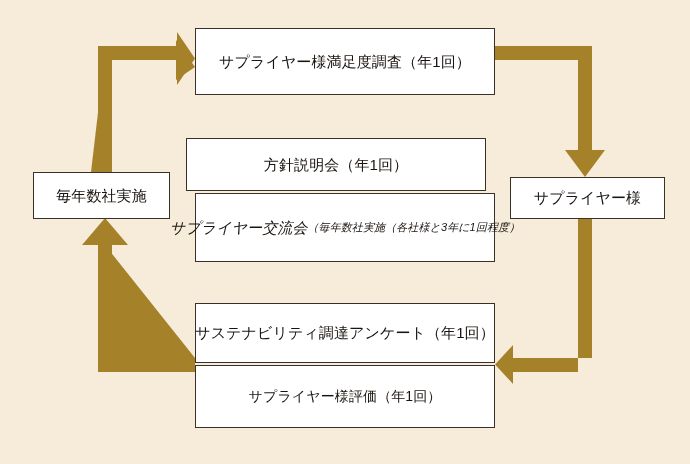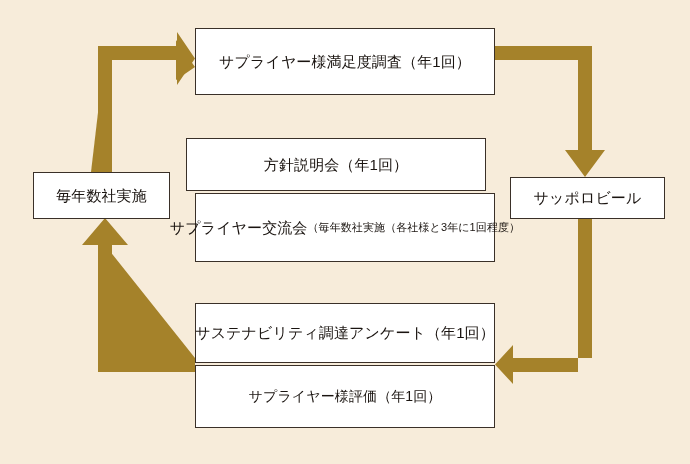--- a/index.html
+++ b/index.html
@@ -73,20 +73,21 @@
     width: 300px;
     height: 53px;
     font-size: 15px;
   }
   #node-exchange {
     left: 195px;
     top: 193px;
     width: 300px;
     height: 69px;
     font-size: 15px;
+    font-style: italic;
   }
   #node-exchange .line.sub {
     font-size: 11px;
   }
   #node-questionnaire {
     left: 195px;
     top: 303px;
     width: 300px;
     height: 60px;
     font-size: 15px;
@@ -164,21 +165,21 @@
              L 195 372
              Z"></path>
     <path fill="#a5822a" d="M 195 372 L 98 372 L 98 245 L 82 245 L 105 218 L 128 245 L 112 245 L 112 358 L 195 358 Z"></path>
   </svg>
 
   <div class="node" id="node-supplier">
     <span class="line">毎年数社実施</span>
   </div>
 
   <div class="node" id="node-sapporo">
-    <span class="line">サッポロビール</span>
+    <span class="line">サプライヤー様</span>
   </div>
 
   <div class="node" id="node-satisfaction">
     <span class="line">サプライヤー様満足度調査</span>
     <span class="line">（年1回）</span>
   </div>
 
   <div class="node" id="node-policy">
     <span class="line">方針説明会</span>
     <span class="line">（年1回）</span>

